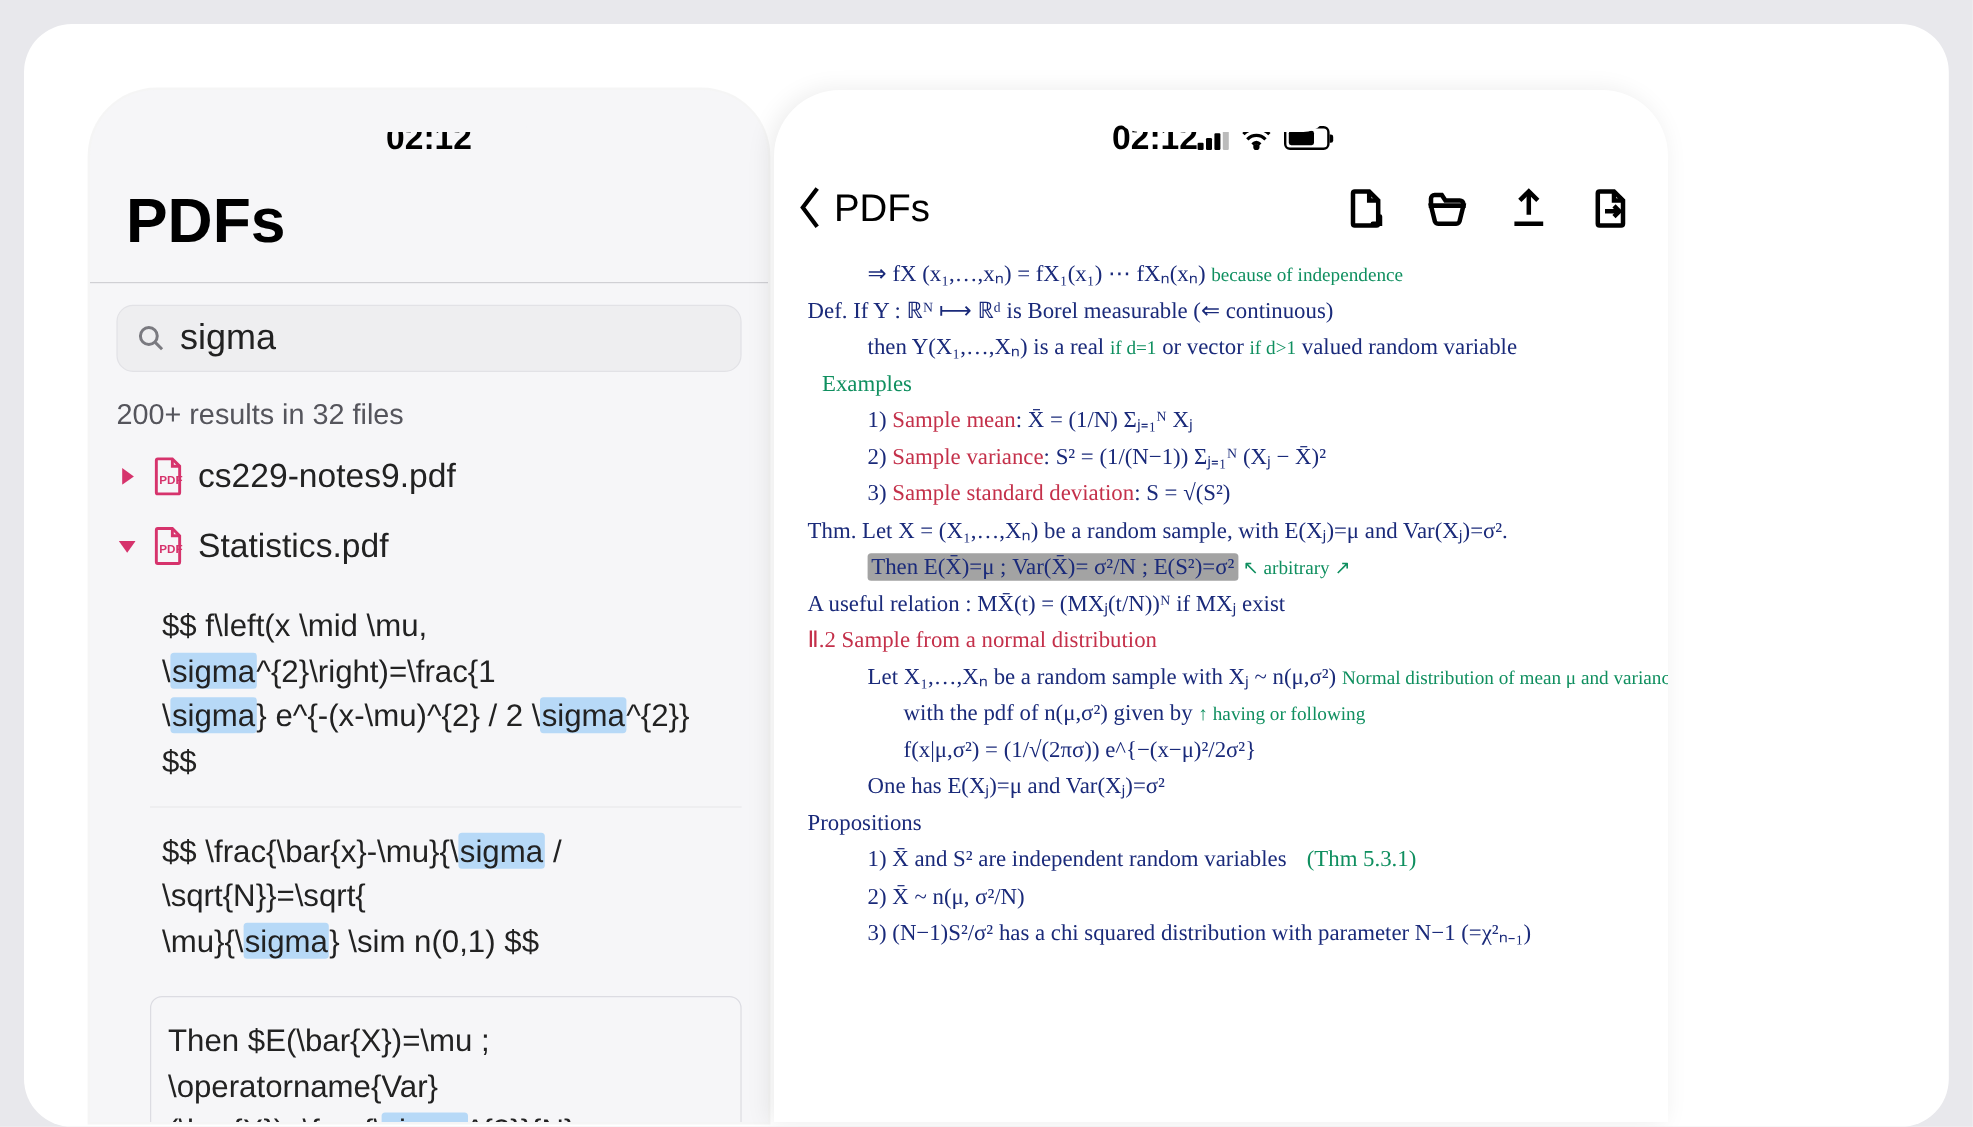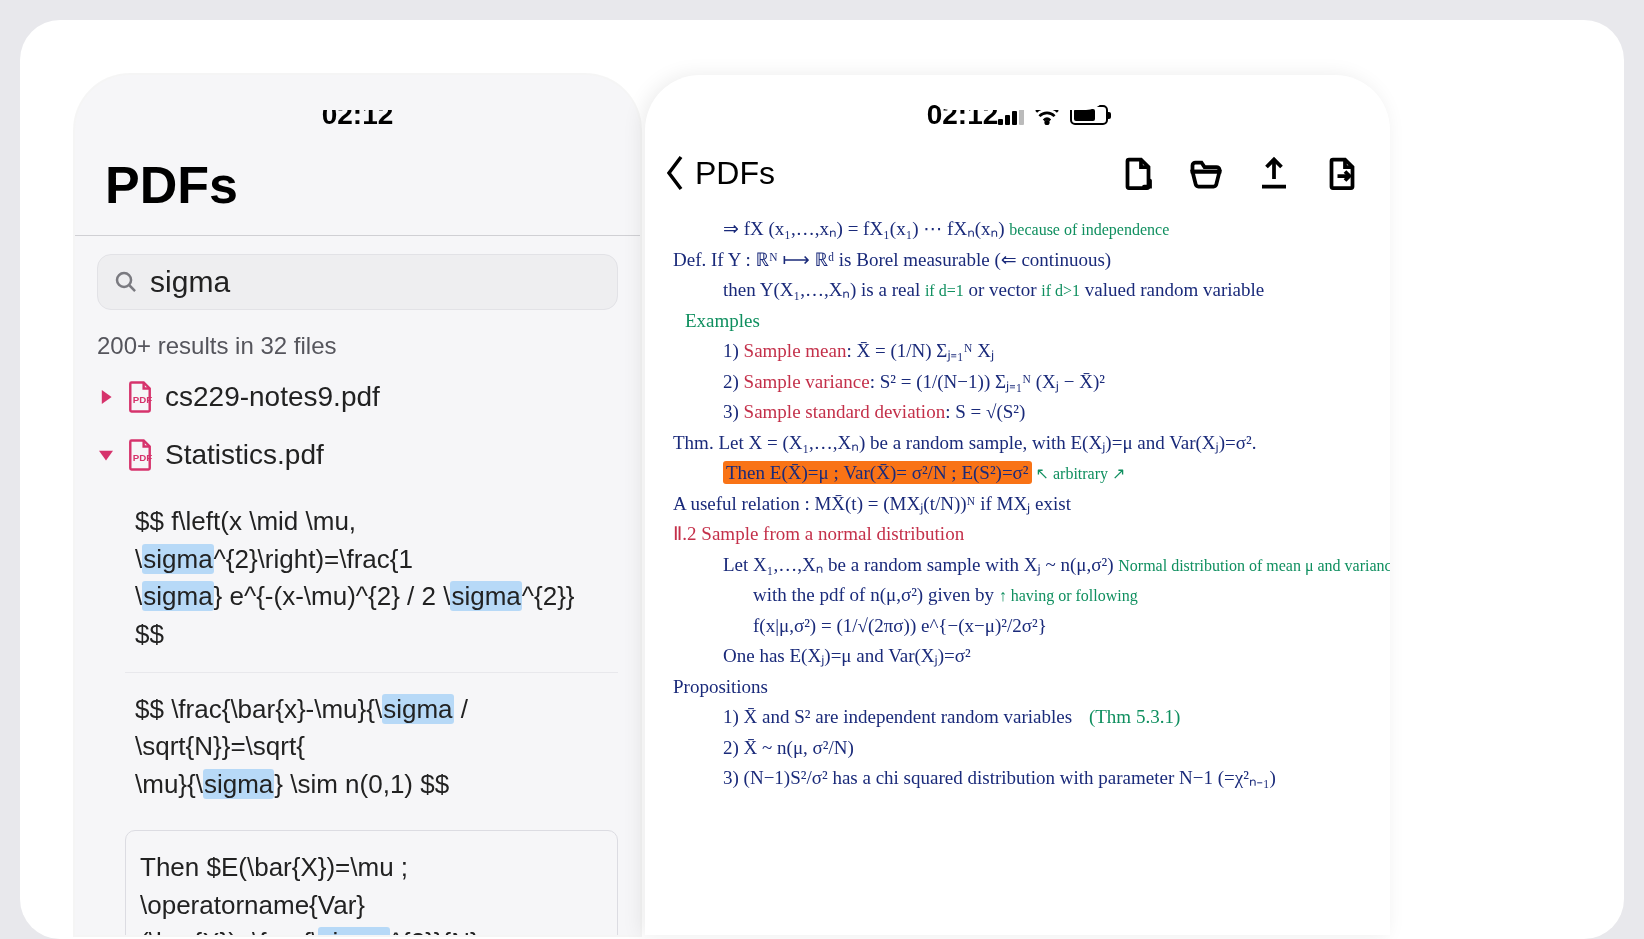--- a/index.html
+++ b/index.html
@@ -208,21 +208,21 @@
   line-height: 1.5;
   color: #1a2a7a;
   overflow: hidden;
 }
 .doc-line { white-space: nowrap; margin: 2px 0; }
 .tg { color: #0f8f5f; margin-left: 12px; }
 .tr { color: #c4304a; }
 .tb { color: #1a2a7a; }
 .annot { color: #0f8f5f; font-size: 16px; }
 .hl2 {
-  background: #f97316;
+  background: #a3a3a3;
   border-radius: 3px;
   padding: 1px 3px;
 }
 .ind2 { padding-left: 50px; }
 .ind3 { padding-left: 80px; }
 .cellular-icon { display: inline-flex; gap: 2px; align-items: flex-end; height: 20px; }
 .cellular-icon span { width: 5px; background: #000; border-radius: 1px; }
 .cellular-icon span:nth-child(1){height:6px}
 .cellular-icon span:nth-child(2){height:10px}
 .cellular-icon span:nth-child(3){height:14px; background:#000}

